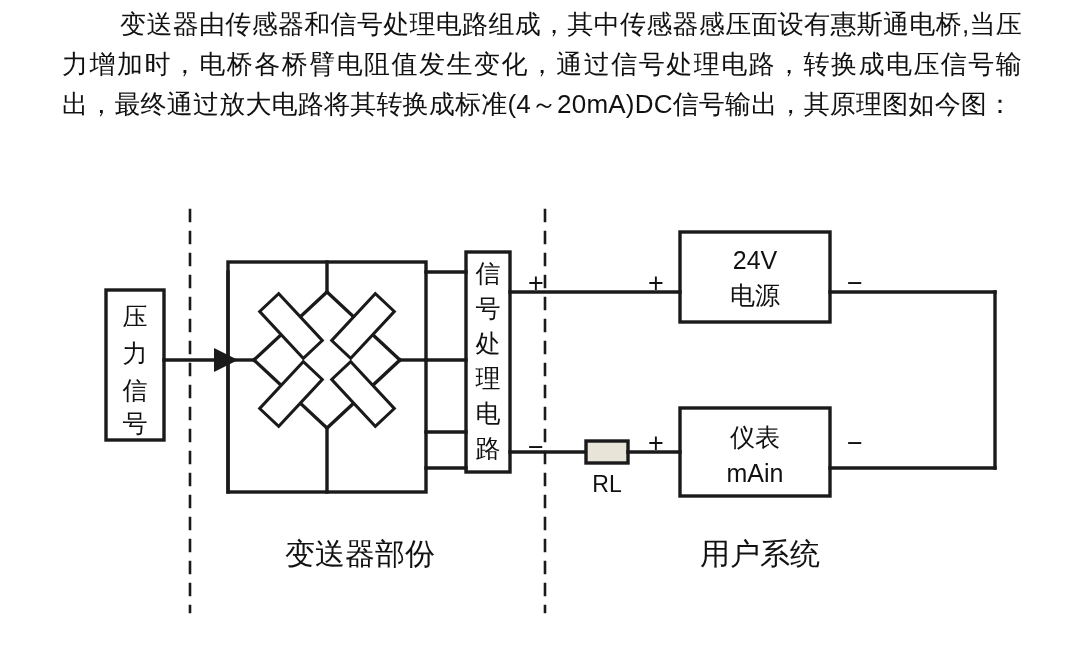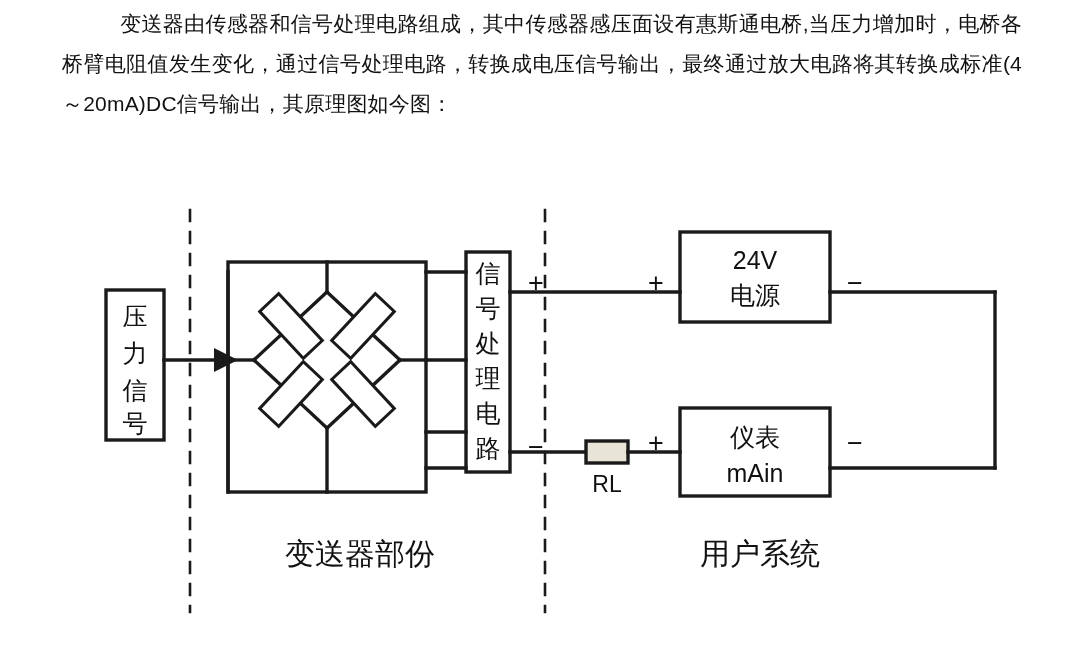--- a/index.html
+++ b/index.html
@@ -15,21 +15,21 @@
     position: relative;
     overflow: hidden;
   }
 
   
   #paragraph {
     position: absolute;
     left: 62px;
     top: 4px;
     width: 960px;
-    font-size: 21px;
+    font-size: 26px;
     line-height: 40px;
     letter-spacing: 0.2px;
     color: #111111;
     text-align: justify;
   }
   #paragraph .indent {
     display: inline-block;
     width: 58px;
   }
 

